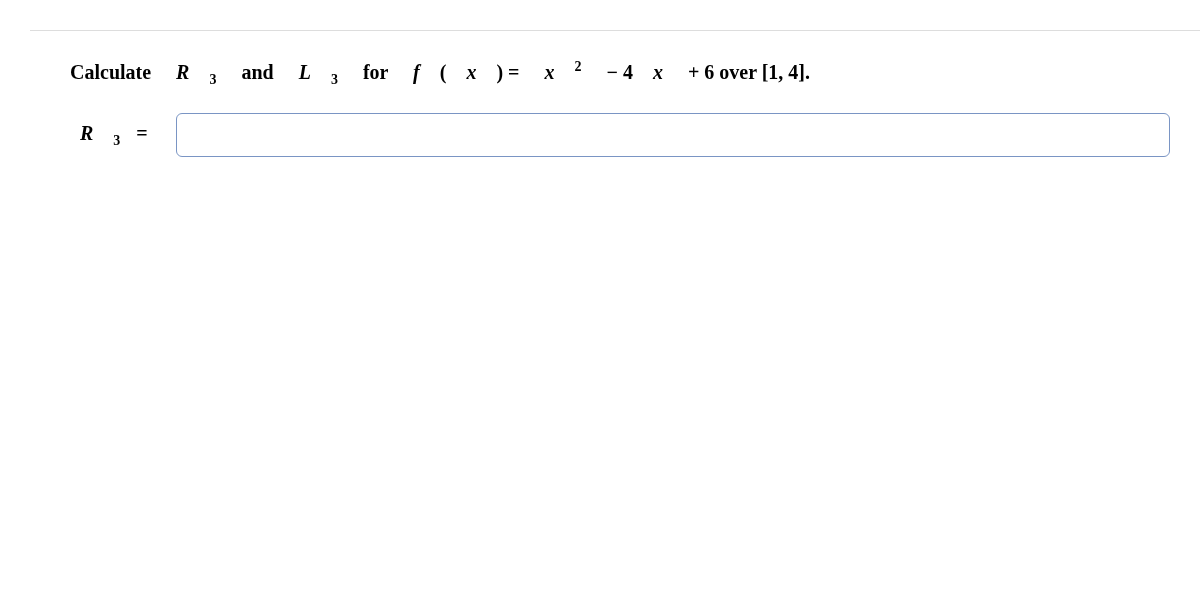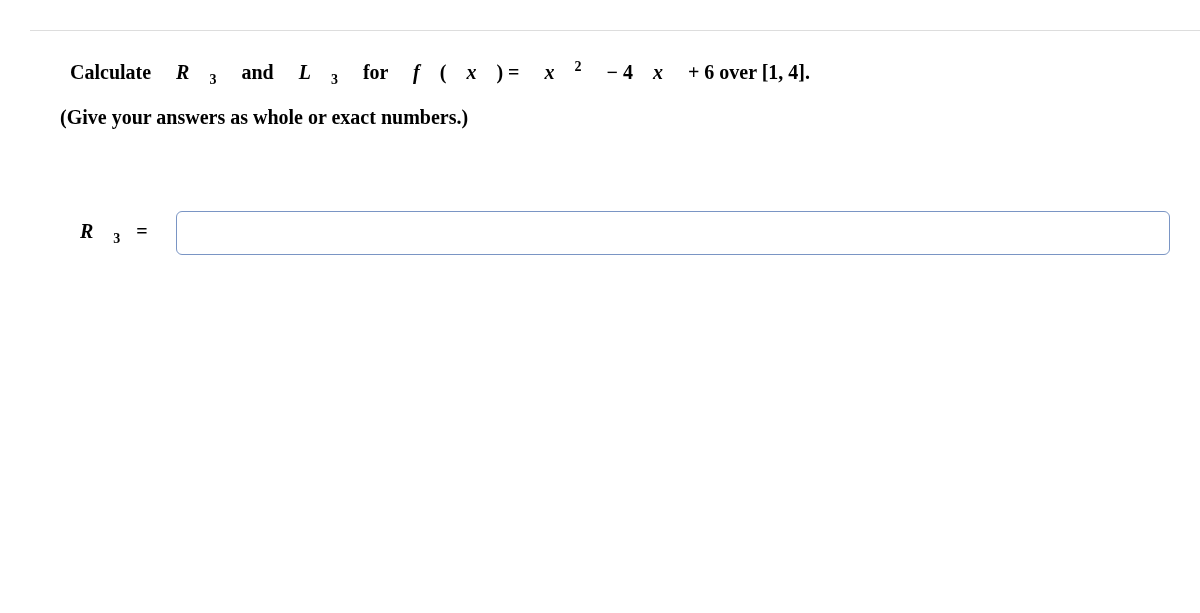--- a/index.html
+++ b/index.html
@@ -75,21 +75,20 @@
       vertical-align: super;
     }
   </style>
 </head>
 <body>
 
 <div class="container">
   <div class="question-line1">
     <span>Calculate </span><span class="math-var">R</span><span class="sub">3</span><span> and </span><span class="math-var">L</span><span class="sub">3</span><span> for </span><span class="math-var">f</span><span>(</span><span class="math-var">x</span><span>) = </span><span class="math-var">x</span><span class="sup">2</span><span> − 4</span><span class="math-var">x</span><span> + 6 over [1, 4].</span>
   </div>
-  <div class="question-line2">(Give your answers as whole or exact numbers.)</div>
 
   <div class="answer-row">
     <div class="answer-label">
       <span class="math-var">R</span><span class="sub">3</span><span class="eq">=</span>
     </div>
     <input type="text" class="answer-input" value="" style="">
   </div>
 
 </div>
 

